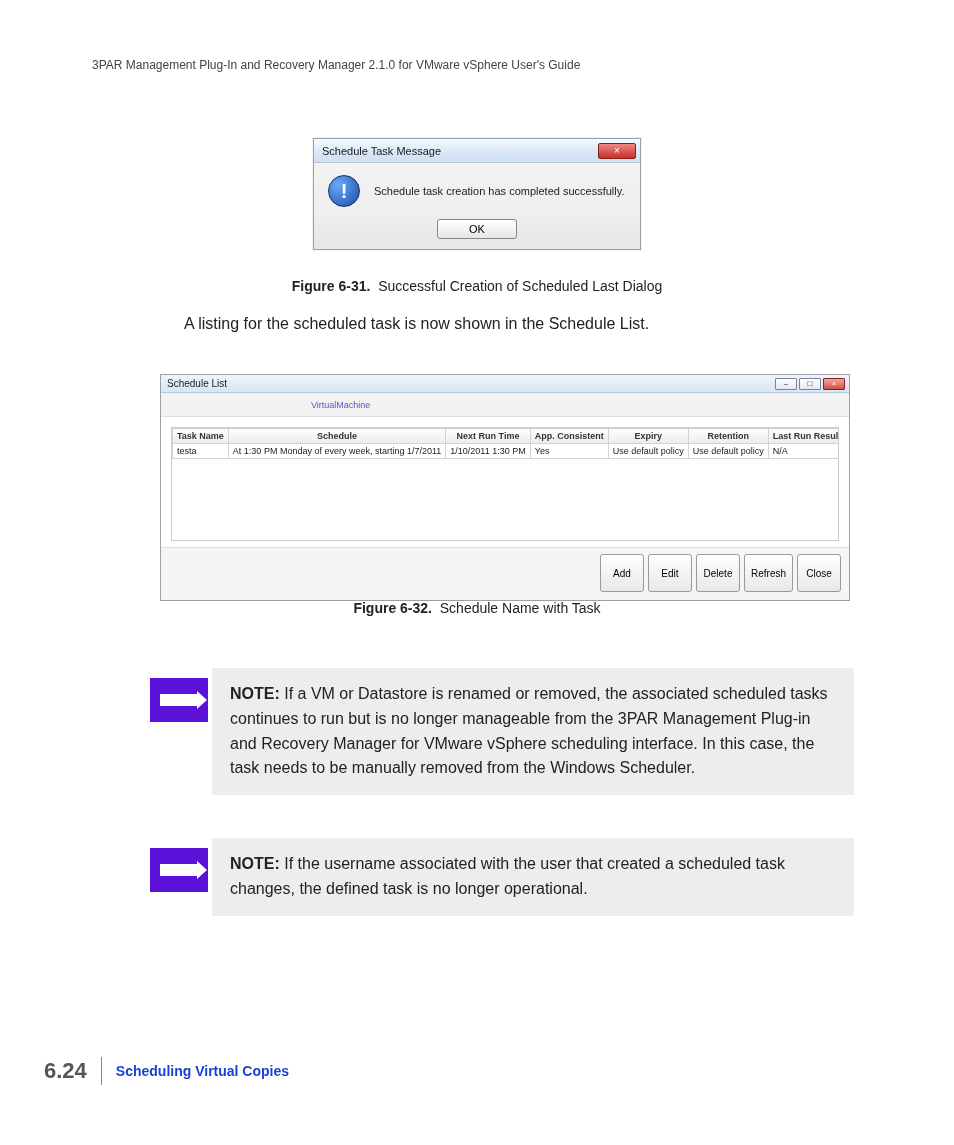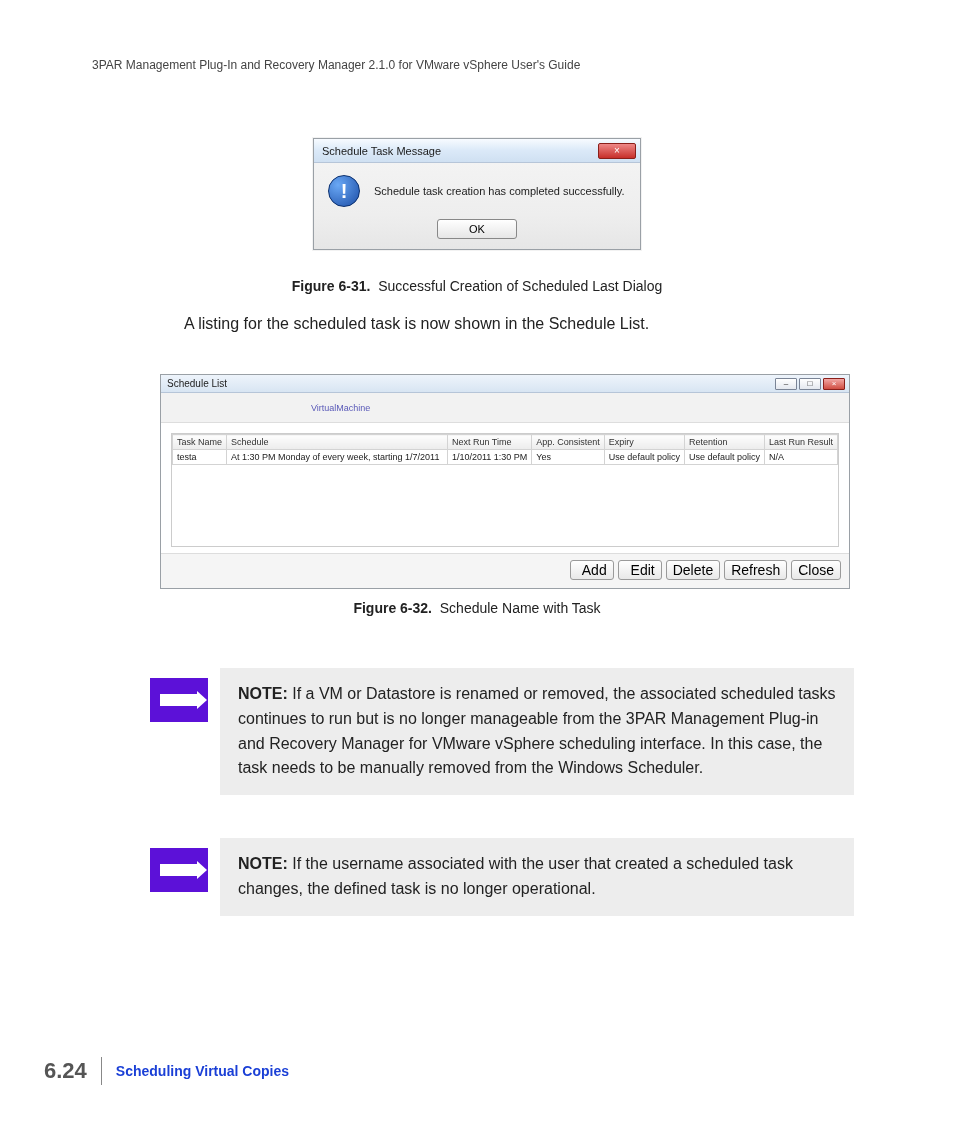--- a/index.html
+++ b/index.html
@@ -89,50 +89,50 @@
   }
   .sched-title-txt { flex: 1; }
   .wc { display:flex; gap:2px; }
   .wc div {
     width: 22px; height: 12px; border: 1px solid #7a8496; border-radius: 1px;
     font-size: 8px; display:flex; align-items:center; justify-content:center;
     background: linear-gradient(#fff,#e4e8ef);
   }
   .wc .cx { background: linear-gradient(#f2a7a4,#d04d42); border-color:#8a1f1a; color:#fff;}
   .sched-hdr2 {
-    height: 30px; background:#f2f2f2; border-bottom:1px solid #ddd;
+    height: 24px; background:#f2f2f2; border-bottom:1px solid #ddd;
     display:flex; color:#5a5ab8; font-size:9px; align-items:center;
   }
   .sched-hdr2 span { margin-left: 150px; }
   .sched-inner {
     background:#fff; padding: 10px 10px 6px 10px;
   }
   .sched-label { font-size: 10px; margin-bottom: 6px; color:#333; }
   .sched-tablewrap { border:1px solid #ccc; height: 114px; overflow:hidden; background:#fff;}
   table.sched { width: 100%; border-collapse: collapse; font-size: 9px; }
   table.sched th, table.sched td {
     border: 1px solid #d3d3d3; padding: 2px 4px; text-align: left;
     white-space: nowrap; overflow: hidden;
     background:#fff;
   }
-  table.sched th { background: linear-gradient(#fdfdfd,#ececec); font-weight: normal; color:#333; }
+  table.sched th { background: linear-gradient(#fdfdfd,#ececec); font-weight: bold; color:#333;text-align:center; }
   .sched-btnrow {
     display:flex; justify-content:flex-end; gap: 4px; padding: 6px 8px 8px;
     background:#f5f5f5; border-top:1px solid #ddd;
   }
   .sched-btn {
-    min-width: 44px; height: 20px; font-size: 14px;
+    min-width: 44px; height: 38px; font-size: 10px;
     background: linear-gradient(#fff,#e8e8e8);
-    border: 1px solid #9a9a9a; border-radius: 3px; text-align: right;
+    border: 1px solid #9a9a9a; border-radius: 3px;
   }
 
   
   .note-row {
     position: absolute; left: 150px; right: 100px;
-    display: flex; align-items: flex-start; gap: 12px;
+    display: flex; align-items: flex-start; gap: 4px;
   }
   .note-icon {
     width: 58px; height: 44px; background: #5c11d8;
     display:flex; align-items:center; justify-content:center;
     color:#fff; flex:none; margin-top:10px;
   }
   .note-arrow {
     width: 38px; height: 12px; background:#fff; position:relative;
   }
   .note-arrow::after{

